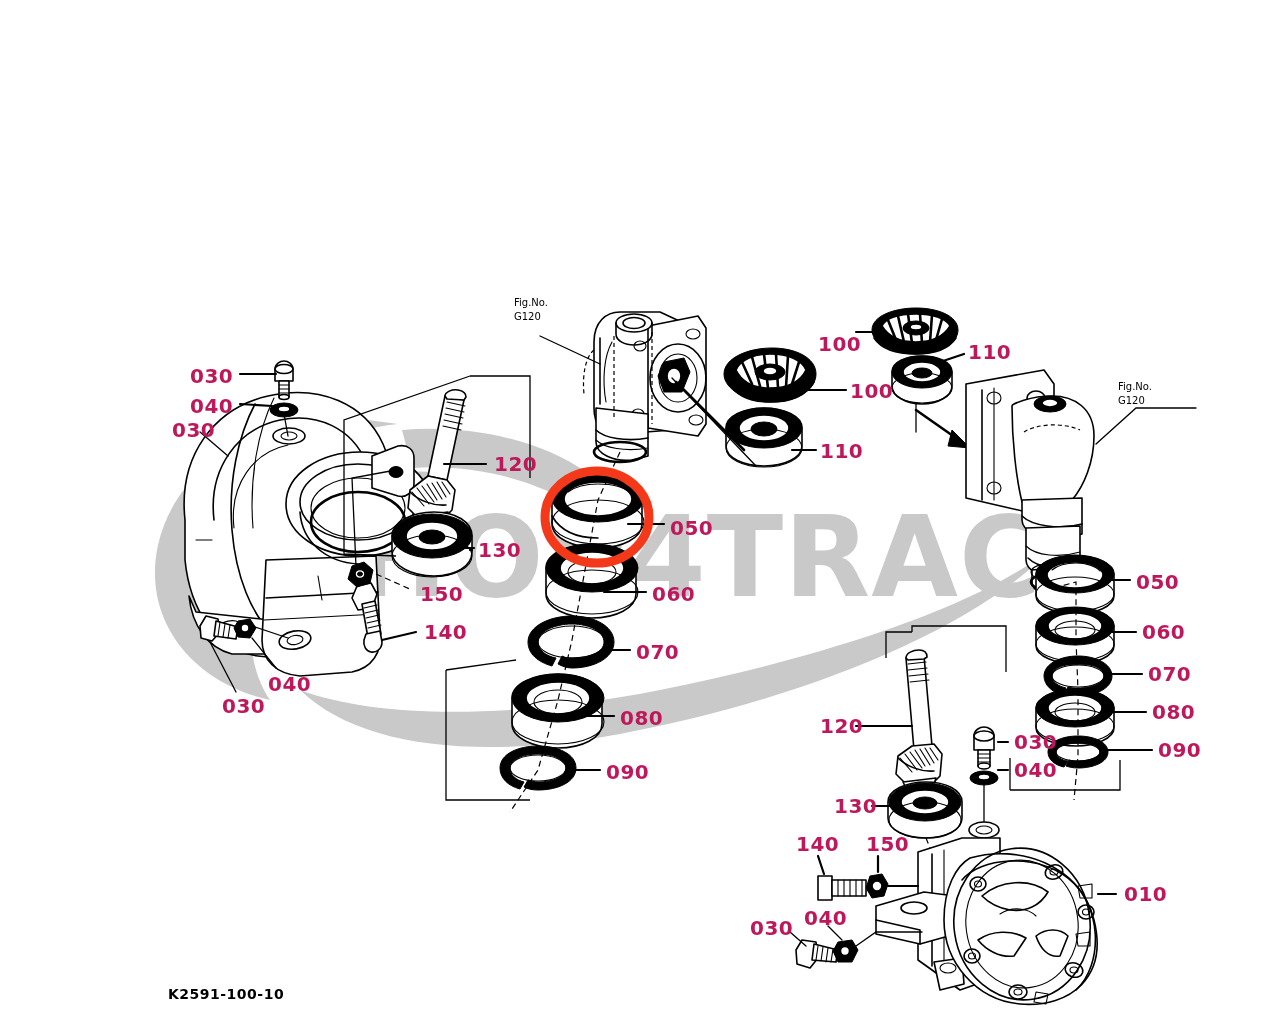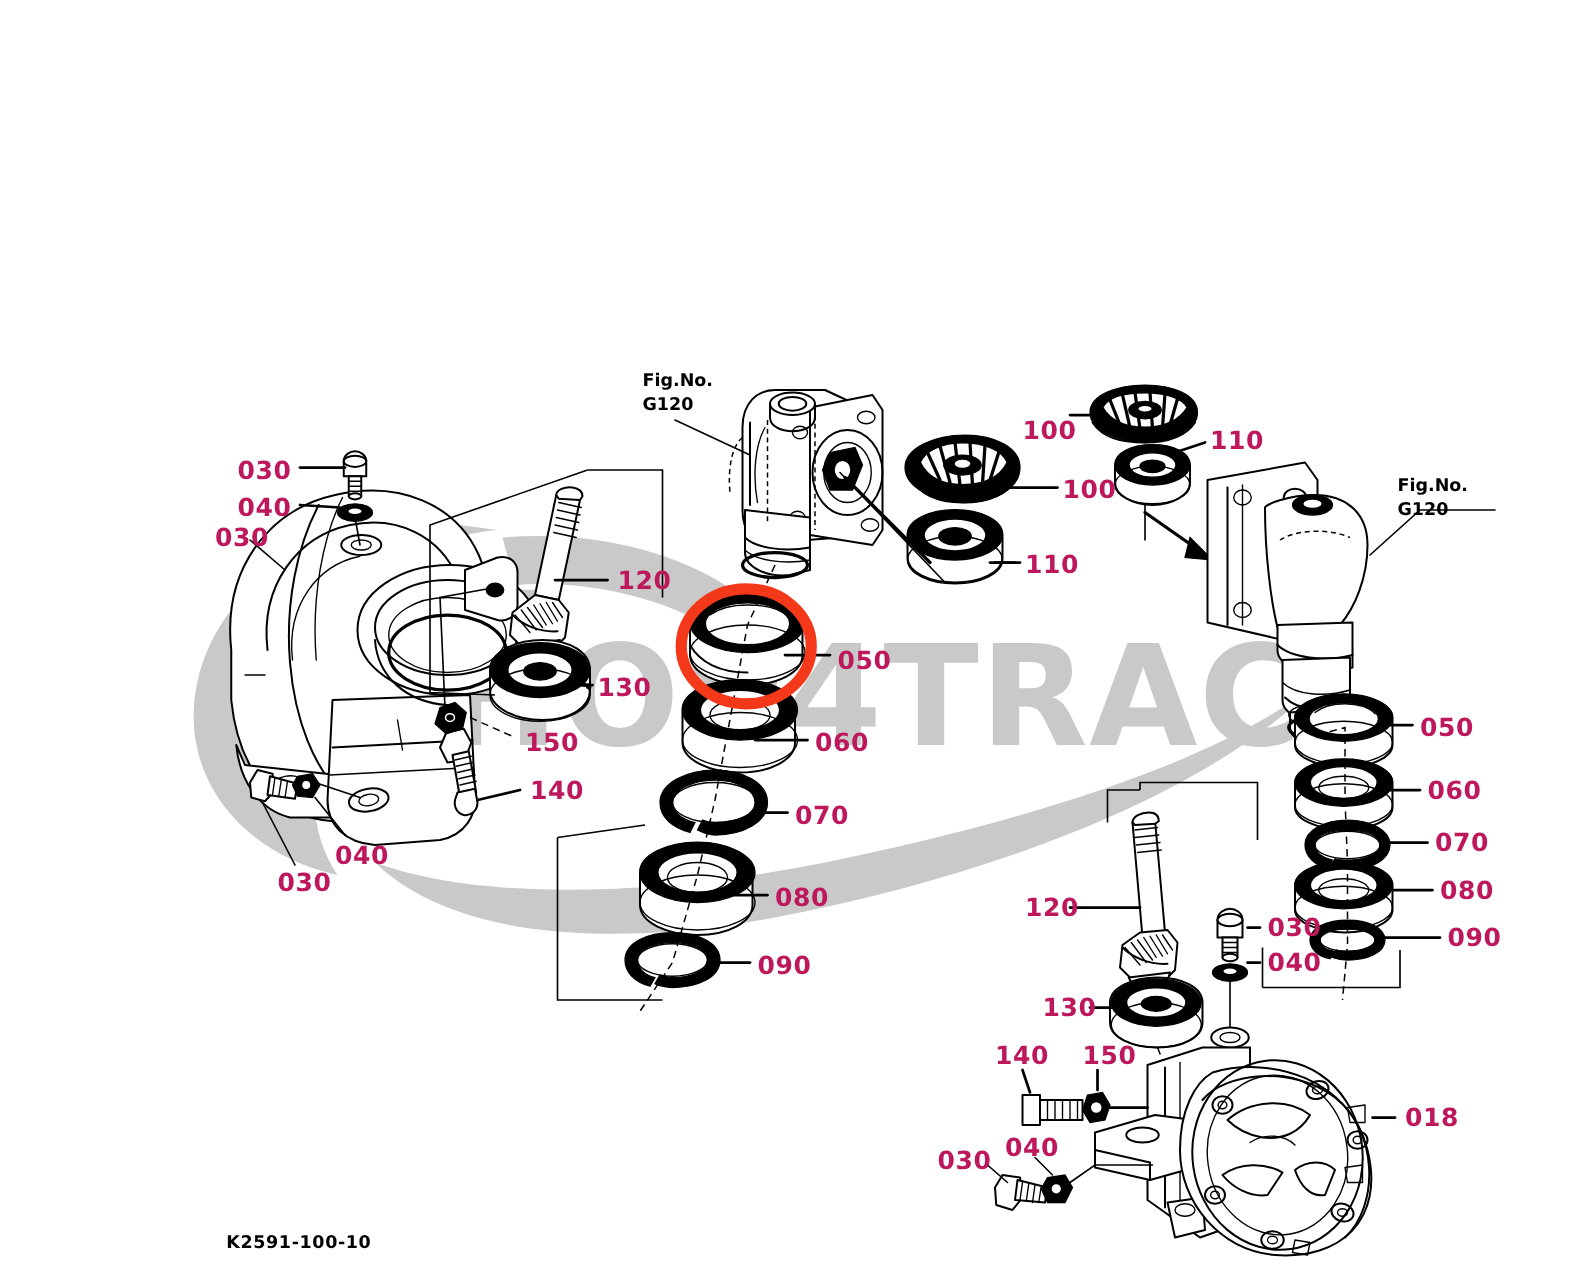--- a/index.html
+++ b/index.html
@@ -56,22 +56,22 @@
     font-weight: bold;
     font-size: 20px;
     color: #be185d;
     white-space: nowrap;
     line-height: 1.05;
     letter-spacing: 0.5px;
   }
   .fig {
     position: absolute;
     font-family: "DejaVu Sans", sans-serif;
-    font-weight: bold;
-    font-size: 14px;
+    font-weight: normal;
+    font-size: 10px;
     color: #000000;
     white-space: nowrap;
     line-height: 1.35;
   }
   .code {
     position: absolute;
     font-family: "DejaVu Sans", sans-serif;
     font-weight: bold;
     font-size: 14px;
     color: #000000;
@@ -566,26 +566,26 @@
 
   <div class="lbl" style="left:1014px; top:732px;">030</div>
   <div class="lbl" style="left:1014px; top:760px;">040</div>
 
   <div class="lbl" style="left:820px; top:716px;">120</div>
   <div class="lbl" style="left:834px; top:796px;">130</div>
   <div class="lbl" style="left:796px; top:834px;">140</div>
   <div class="lbl" style="left:866px; top:834px;">150</div>
   <div class="lbl" style="left:750px; top:918px;">030</div>
   <div class="lbl" style="left:804px; top:908px;">040</div>
-  <div class="lbl" style="left:1124px; top:884px;">018</div>
+  <div class="lbl" style="left:1124px; top:884px;">010</div>
 
   <div class="fig" style="left:514px; top:296px;">
     <div>Fig.No.</div>
     <div>G120</div>
   </div>
   <div class="fig" style="left:1118px; top:380px;">
     <div>Fig.No.</div>
     <div>G120</div>
   </div>
 
-  <div class="code" style="left:181px; top:986px;">K2591-100-10</div>
+  <div class="code" style="left:168px; top:986px;">K2591-100-10</div>
 
 </div>
 
 </body></html>

